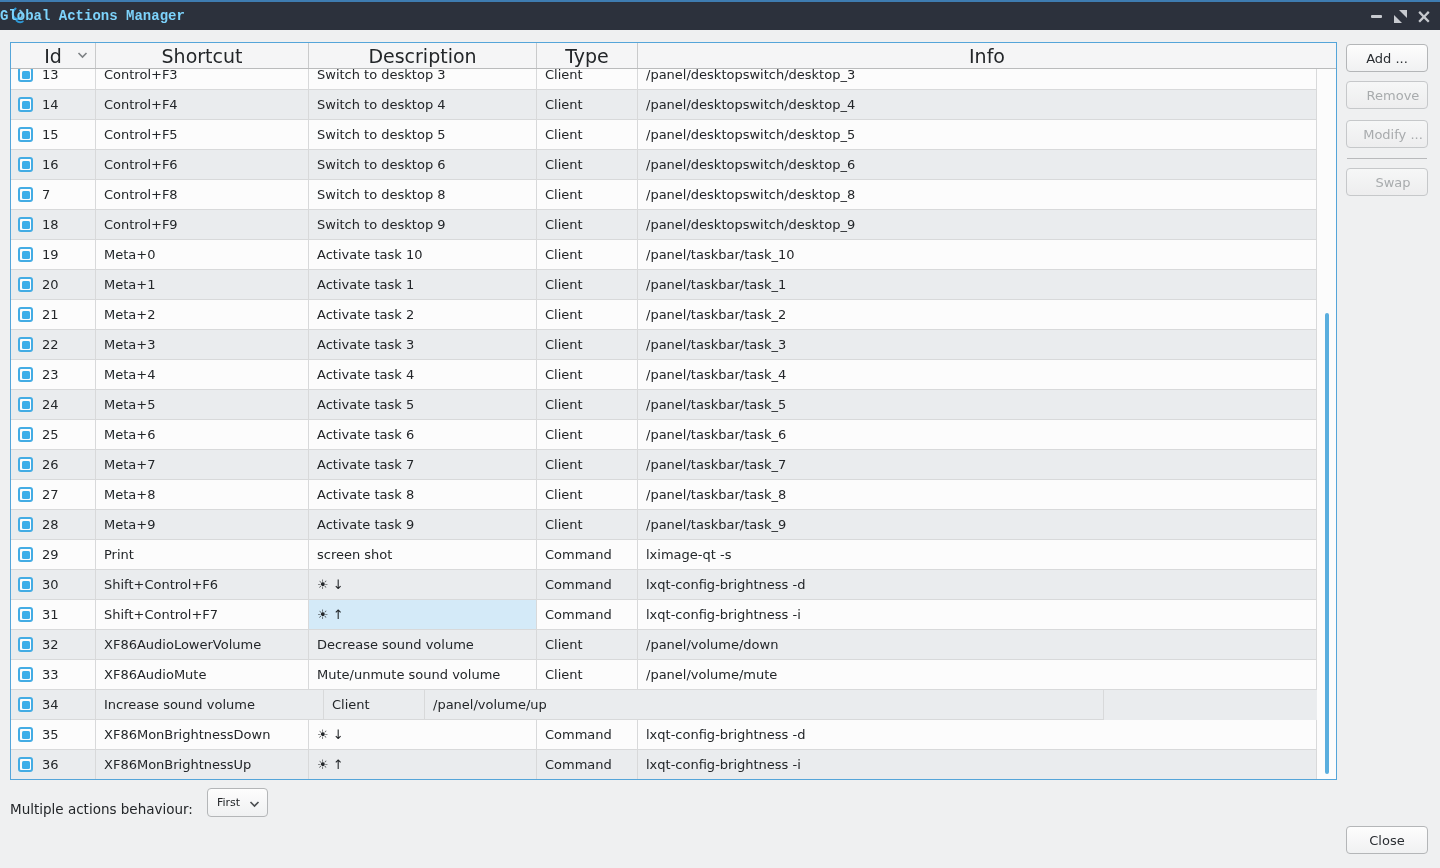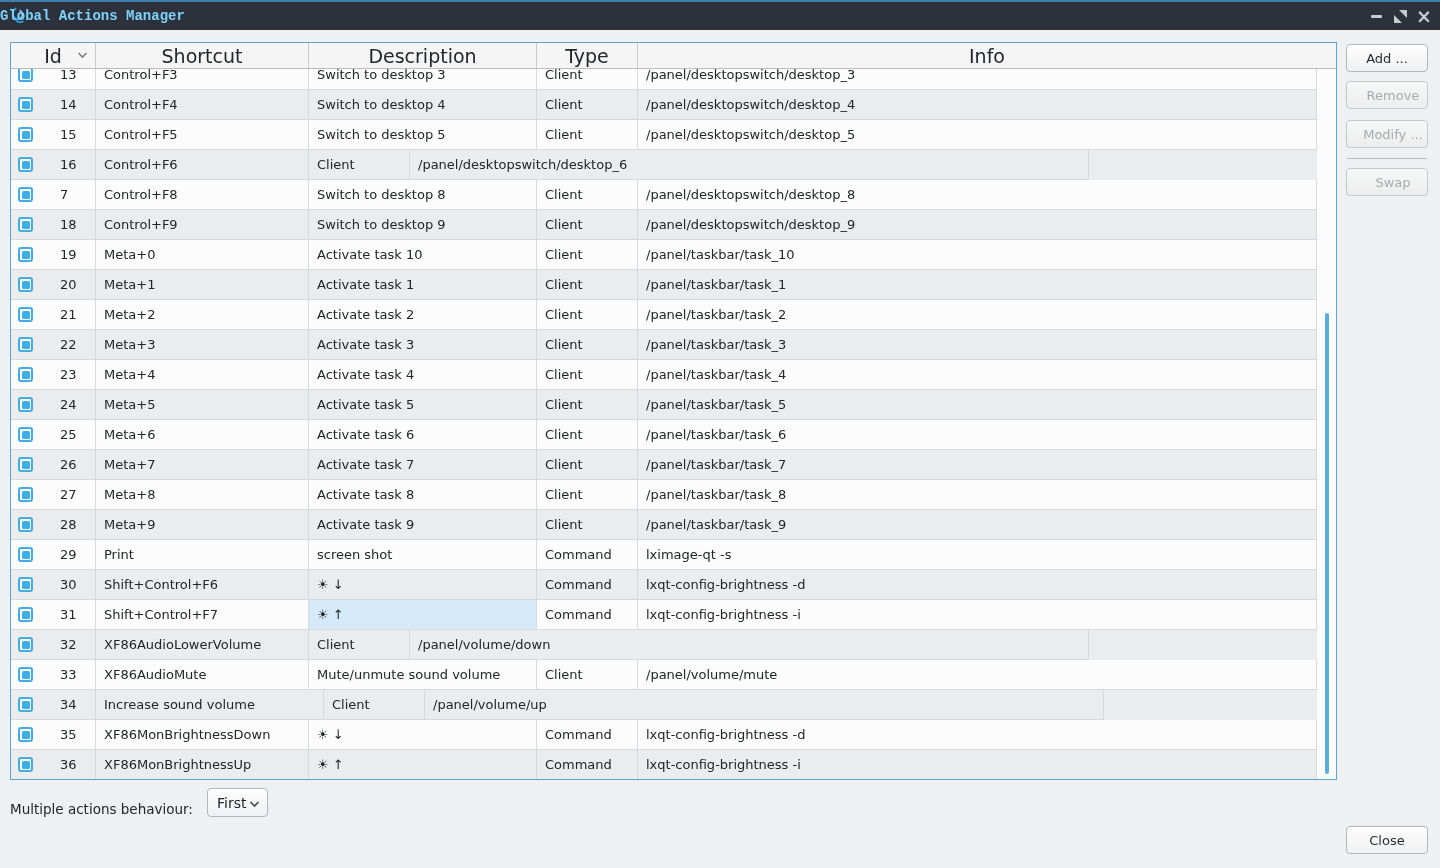--- a/index.html
+++ b/index.html
@@ -69,21 +69,21 @@
   .row { display: flex; height: 30px; width: 1306px; background: #fcfcfc; }
   .row:first-child { margin-top: -9px; }
   .row.alt { background: #eaecee; }
   .cell {
     height: 100%; display: flex; align-items: center;
     padding-left: 8px;
     border-right: 1px solid #d8d9da; border-bottom: 1px solid #d8d9da;
     white-space: nowrap; overflow: hidden;
   }
   .cell.selected { background: #d4eaf8; }
-  .c-id { width: 85px; padding-left: 7px; gap: 27px; }
+  .c-id { width: 85px; padding-left: 7px; gap: 9px; }
   .c-shortcut { width: 213px; }
   .c-desc { width: 228px; }
   .c-type { width: 101px; }
   .c-info { width: 679px; }
   .checkbox {
     width: 15px; height: 15px; flex: none;
     border: 2px solid #43ace4; border-radius: 3px;
     background: #fcfcfc;
     display: flex; align-items: center; justify-content: center;
   }
@@ -110,21 +110,21 @@
   .side-separator { position: absolute; left: 1347px; top: 128px; width: 80px; height: 1px; background: #b9babc; }
   #btn-swap   { left: 1346px; top: 138px; }
   #btn-close  { left: 1346px; top: 796px; }
   
   .footer-label { position: absolute; left: 10px; top: 765px; height: 28px; display:flex; align-items:center; font-size: 13.5px; }
   .combo {
     position: absolute; left: 207px; top: 758px; width: 61px; height: 29px;
     background: linear-gradient(#fdfdfd, #f0f1f2);
     border: 1px solid #b4b6b8; border-radius: 4px;
     display: flex; align-items: center;
-    padding-left: 9px; font-size: 14px; cursor: default;
+    padding-left: 9px; font-size: 11px; cursor: default;
   }
   .combo .chev { position: absolute; right: 7px; top: 11px; }
 </style>
 </head>
 <body>
 
 <div class="titlebar">
   <svg class="app-icon" viewBox="0 0 24 24">
     <path d="M6,4 C3,6 2,10 4,13 C6,16 10,16 12,14" fill="none" stroke="#2f9bd9" stroke-width="2.4" stroke-linecap="round"></path>
     <path d="M12,14 C14,12 14,8 11,6" fill="none" stroke="#7fc0e4" stroke-width="2" stroke-linecap="round"></path>
@@ -211,20 +211,21 @@
   </div>
 
   <div class="row alt">
     <div class="cell c-id">
       <span class="checkbox">
               <span class="checkbox-fill"></span>
             </span>
       <span class="id-text">16</span>
     </div>
     <div class="cell c-shortcut">Control+F6</div>
+    <div class="cell c-desc">Switch to desktop 6</div>
     <div class="cell c-type">Client</div>
     <div class="cell c-info">/panel/desktopswitch/desktop_6</div>
   </div>
 
   <div class="row">
     <div class="cell c-id">
       <span class="checkbox">
               <span class="checkbox-fill"></span>
             </span>
       <span class="id-text">7</span>
@@ -418,20 +419,21 @@
   </div>
 
   <div class="row alt">
     <div class="cell c-id">
       <span class="checkbox">
               <span class="checkbox-fill"></span>
             </span>
       <span class="id-text">32</span>
     </div>
     <div class="cell c-shortcut">XF86AudioLowerVolume</div>
+    <div class="cell c-desc">Decrease sound volume</div>
     <div class="cell c-type">Client</div>
     <div class="cell c-info">/panel/volume/down</div>
   </div>
 
   <div class="row">
     <div class="cell c-id">
       <span class="checkbox">
               <span class="checkbox-fill"></span>
             </span>
       <span class="id-text">33</span>

